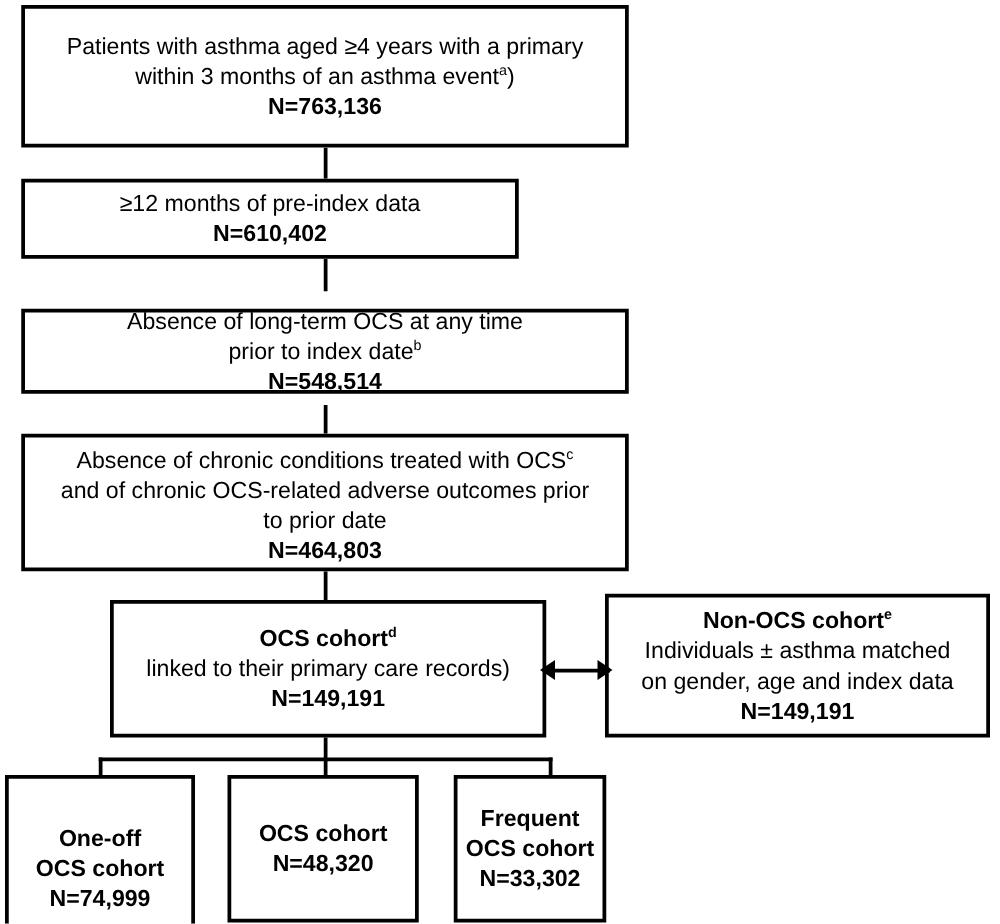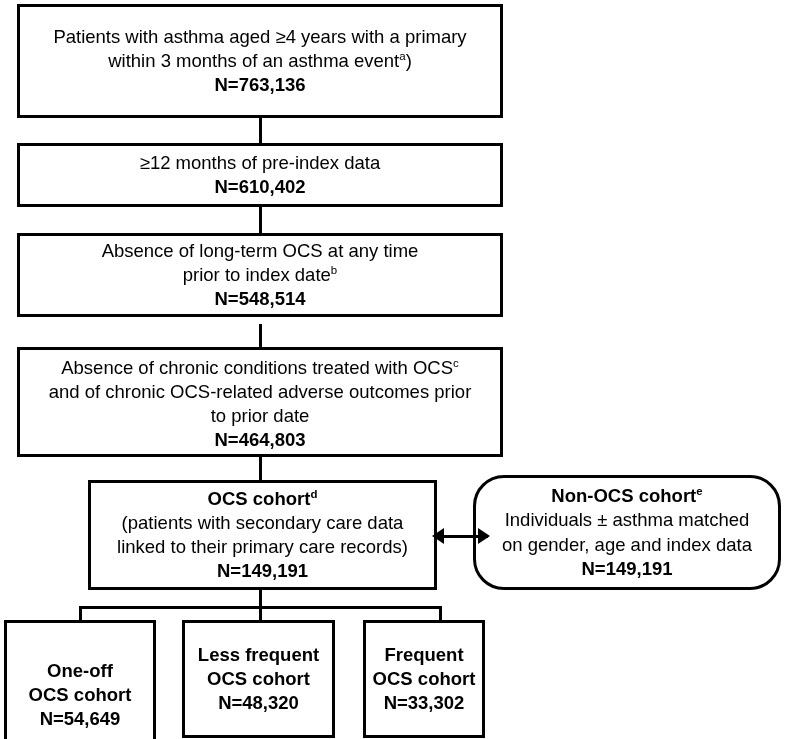--- a/index.html
+++ b/index.html
@@ -103,60 +103,58 @@
   <div class="hline" style="left:79px; top:606px; width:363px;"></div>
   <div class="vline" style="left:79px; top:606px; height:15px;"></div>
   <div class="vline" style="left:439px; top:606px; height:15px;"></div>
 
   <div class="node" style="left:17px; top:4px; width:486px; height:114px;">
     <span class="ln">Patients with asthma aged ≥4 years with a primary</span>
     <span class="ln"><span>within 3 months of an asthma event</span><sup>a</sup><span>)</span></span>
     <span class="ln count">N=763,136</span>
   </div>
 
-  <div class="node" style="left:17px; top:143px; width:486px; height:64px;">
+  <div class="node" style="left:17px; top:143px; width:398px; height:64px;">
     <span class="ln">≥12 months of pre-index data</span>
     <span class="ln count">N=610,402</span>
   </div>
 
-  <div class="node" style="left:17px; top:233px; width:486px; height:84px;">
+  <div class="node" style="left:17px; top:247px; width:486px; height:68px;">
     <span class="ln">Absence of long-term OCS at any time</span>
     <span class="ln"><span>prior to index date</span><sup>b</sup></span>
     <span class="ln count">N=548,514</span>
   </div>
 
   <div class="node" style="left:17px; top:347px; width:486px; height:110px;justify-content:flex-end;">
     <span class="ln"><span>Absence of chronic conditions treated with OCS</span><sup>c</sup></span>
     <span class="ln">and of chronic OCS-related adverse outcomes prior</span>
     <span class="ln">to prior date</span>
     <span class="ln count">N=464,803</span>
   </div>
 
   <div class="node" style="left:88px; top:480px; width:349px; height:110px;">
     <span class="ln hdr"><span>OCS cohort</span><sup>d</sup></span>
-    <span class="ln">(patients with secondary care data</span>
     <span class="ln">linked to their primary care records)</span>
     <span class="ln count">N=149,191</span>
   </div>
 
-  <div class="node" style="left:473px; top:475px; width:308px; height:115px;border-radius:31px;">
+  <div class="node" style="left:484px; top:475px; width:308px; height:115px;">
     <span class="ln hdr"><span>Non-OCS cohort</span><sup>e</sup></span>
     <span class="ln">Individuals ± asthma matched</span>
     <span class="ln">on gender, age and index data</span>
     <span class="ln count">N=149,191</span>
   </div>
 
   <div class="node" style="left:4px; top:620px; width:152px; height:150px;">
     <span class="ln hdr">One-off</span>
     <span class="ln hdr">OCS cohort</span>
-    <span class="ln count">N=54,649</span>
+    <span class="ln count">N=74,999</span>
   </div>
 
   <div class="node" style="left:182px; top:620px; width:153px; height:118px;">
-    <span class="ln hdr">Less frequent</span>
     <span class="ln hdr">OCS cohort</span>
     <span class="ln count">N=48,320</span>
   </div>
 
   <div class="node" style="left:363px; top:620px; width:122px; height:118px;">
     <span class="ln hdr">Frequent</span>
     <span class="ln hdr">OCS cohort</span>
     <span class="ln count">N=33,302</span>
   </div>
 

